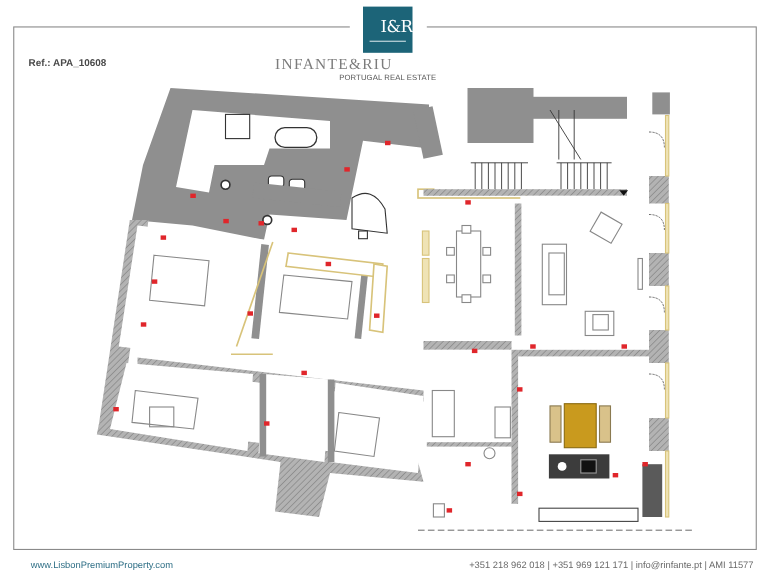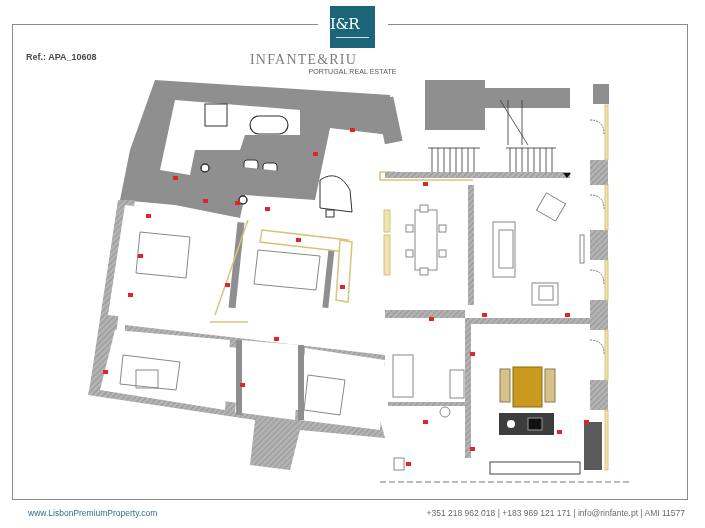--- a/index.html
+++ b/index.html
@@ -1,19 +1,19 @@
 <!DOCTYPE html>
 <html><head>
   <meta charset="utf-8">
   <style>
     html, body { margin: 0; padding: 0; background: #ffffff; }
     body { width: 705px; height: 528px; position: relative; overflow: hidden; font-family: "Liberation Sans", sans-serif; }
     .frame { position: absolute; left: 12px; top: 24px; width: 676px; height: 476px; border: 1.5px solid #8a8a8a; box-sizing: border-box; }
     .frame-gap { position: absolute; left: 318px; top: 18px; width: 70px; height: 12px; background: #fff; }
-    .logo-box { position: absolute; left: 330px; top: 6px; width: 45px; height: 42px; background: #1c6478; color: #fff; text-align: left; box-sizing: border-box; }
+    .logo-box { position: absolute; left: 330px; top: 6px; width: 45px; height: 42px; background: #1c6478; color: #fff; text-align: right; box-sizing: border-box; }
     .logo-mark { font-family: "DejaVu Serif", serif; font-size: 15px; line-height: 15px; margin-top: 11px; letter-spacing: -0.5px; }
     .logo-rule { width: 33px; height: 1px; background: #cfe0e5; margin: 5px auto 0; }
     .brand-name { position: absolute; left: 250px; top: 52px; width: 205px; text-align: left; font-family: "Liberation Serif", serif; font-size: 14px; letter-spacing: 1.2px; color: #7c7c7c; }
     .brand-sub { position: absolute; left: 250px; top: 68px; width: 205px; text-align: center; font-size: 7px; color: #555; letter-spacing: 0.1px; }
     .ref { position: absolute; left: 26px; top: 52px; font-size: 9px; font-weight: bold; color: #4a4a4a; }
     .plan { position: absolute; left: 12px; top: 70px; }
     .footer-web { position: absolute; left: 28px; top: 508px; font-size: 8.5px; color: #2f6f86; }
     .footer-contact { position: absolute; right: 20px; top: 508px; font-size: 8.5px; color: #6a6a6a; }
   </style>
 </head>
@@ -221,13 +221,13 @@
     <rect x="584" y="420" width="5" height="4"></rect>
     <rect x="103" y="370" width="5" height="4"></rect>
     <rect x="240" y="383" width="5" height="4"></rect>
     <rect x="274" y="337" width="5" height="4"></rect>
   </g>
 
   <line x1="380" y1="482" x2="630" y2="482" stroke="#555" stroke-width="0.8" stroke-dasharray="6,3"></line>
 </svg>
 
 <div class="footer-web">www.LisbonPremiumProperty.com</div>
-<div class="footer-contact">+351 218 962 018 | +183 969 121 171 | info@rinfante.pt | AMI 11577</div>
+<div class="footer-contact">+351 218 962 018 | +351 969 121 171 | info@rinfante.pt | AMI 11577</div>
 
 </body></html>

